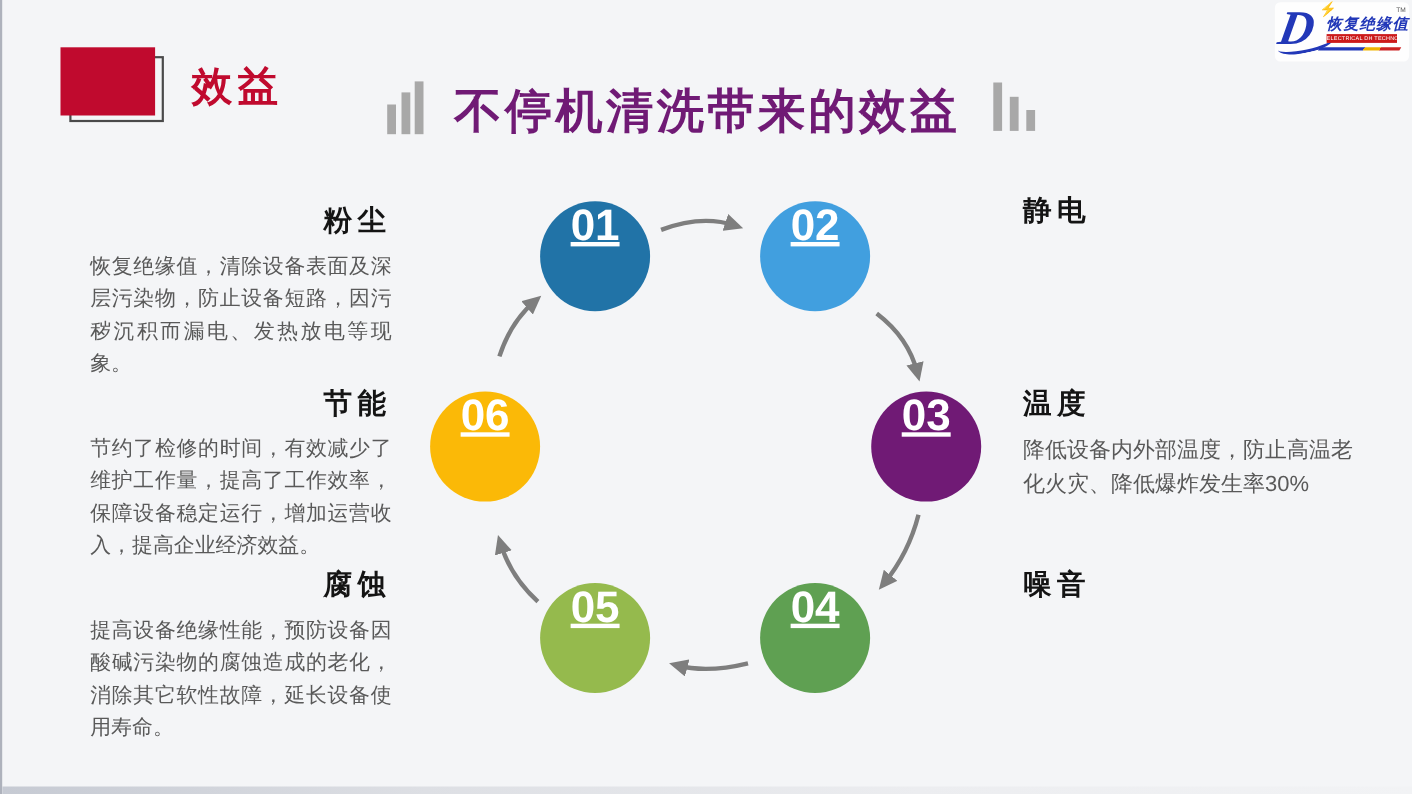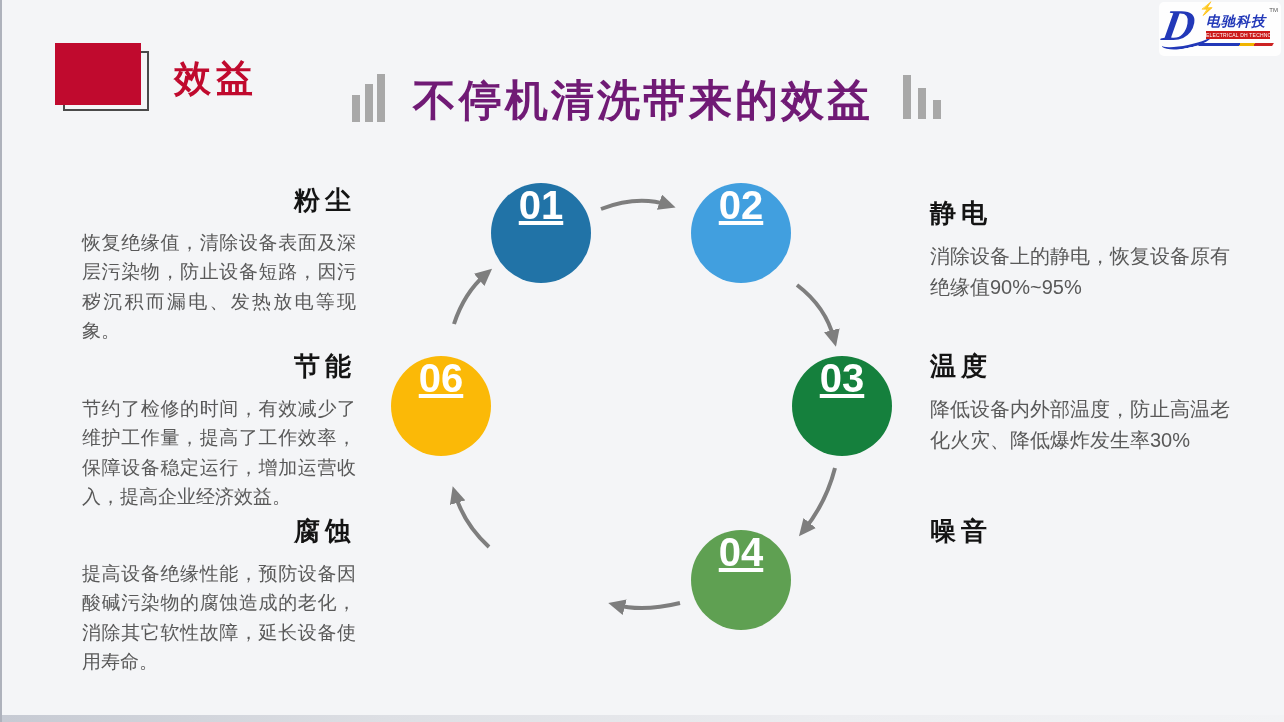--- a/index.html
+++ b/index.html
@@ -88,21 +88,21 @@
   .benefit p {
     font-size:19px; color:#595959; line-height:1.55; text-align:justify;
   }
   .col-left  { left:80px;  width:274px; }
   .col-left h2 { text-align:right; }
   .col-right { left:928px; width:318px; }
   .col-right p { font-size:20px; text-align:left; }
   .b-dust   { top:183px; }
   .b-energy { top:349px; }
   .b-corr   { top:514px; }
-  .b-static { top:196px; }
+  .b-static { top:174px; }
   .b-temp   { top:349px; }
   .b-noise  { top:514px; }
   
   .bottom-strip {
     position:absolute; left:0; bottom:0; width:100%; height:7px;
     background:linear-gradient(to right,#c6cad3 0,#dddfe4 30%,#ecedf0 65%,#f2f3f5 100%);
   }
 </style>
 </head>
 <body>
@@ -122,21 +122,21 @@
   <svg class="bars bars-right" width="42" height="48" viewBox="0 0 42 48">
     <rect x="2" y="1" width="8" height="44" fill="#A8A8A8"></rect>
     <rect x="17" y="14" width="8" height="31" fill="#A8A8A8"></rect>
     <rect x="32" y="26" width="8" height="19" fill="#A8A8A8"></rect>
   </svg>
 
   <div class="logo">
     <span class="logo-d">D</span>
     <span class="logo-swoosh"></span>
     <span class="logo-bolt">⚡</span>
-    <span class="logo-name">电驰科技</span>
+    <span class="logo-name">恢复绝缘值</span>
     <span class="logo-tm">TM</span>
     <span class="logo-strip">ELECTRICAL DH TECHNOLOGY</span>
     <span class="logo-tricolor"></span>
   </div>
 
   <svg class="arrows" width="1284" height="722" viewBox="0 0 1284 722">
     <defs>
       <marker id="ah" markerUnits="userSpaceOnUse" markerWidth="18" markerHeight="16" refX="9" refY="8" orient="auto">
         <path d="M0,0 L17,8 L0,16 Z" fill="#7E7E7E"></path>
       </marker>
@@ -150,46 +150,48 @@
       <path d="M 452 324 Q 462 293 484 274" marker-end="url(#ah)"></path>
     </g>
   </svg>
 
   <div class="step pos-1" style="background: rgb(33, 115, 167);">
     <span>01</span>
   </div>
   <div class="step pos-2" style="background: rgb(65, 159, 223);">
     <span>02</span>
   </div>
-  <div class="step pos-3" style="background: #15803d;">
+  <div class="step pos-3" style="background: #701a75;">
     <span>03</span>
   </div>
   <div class="step pos-4" style="background: rgb(95, 160, 82);">
     <span>04</span>
+  </div>
+  <div class="step pos-5" style="background: rgb(149, 186, 77);">
+    <span>05</span>
   </div>
   <div class="step pos-6" style="background: rgb(251, 185, 7);">
     <span>06</span>
   </div>
 
   <div class="benefit col-left b-dust">
     <h2>粉尘</h2>
     <p>恢复绝缘值，清除设备表面及深层污染物，防止设备短路，因污秽沉积而漏电、发热放电等现象。</p>
   </div>
   <div class="benefit col-left b-energy">
     <h2>节能</h2>
     <p>节约了检修的时间，有效减少了维护工作量，提高了工作效率，保障设备稳定运行，增加运营收入，提高企业经济效益。</p>
   </div>
   <div class="benefit col-left b-corr">
     <h2>腐蚀</h2>
     <p>提高设备绝缘性能，预防设备因酸碱污染物的腐蚀造成的老化，消除其它软性故障，延长设备使用寿命。</p>
   </div>
 
   <div class="benefit col-right b-static">
     <h2>静电</h2>
-    <p>消除设备上的静电，恢复设备原有绝缘值90%~95%</p>
   </div>
   <div class="benefit col-right b-temp">
     <h2>温度</h2>
     <p>降低设备内外部温度，防止高温老化火灾、降低爆炸发生率30%</p>
   </div>
   <div class="benefit col-right b-noise">
     <h2>噪音</h2>
   </div>
 
   <div class="bottom-strip"></div>

